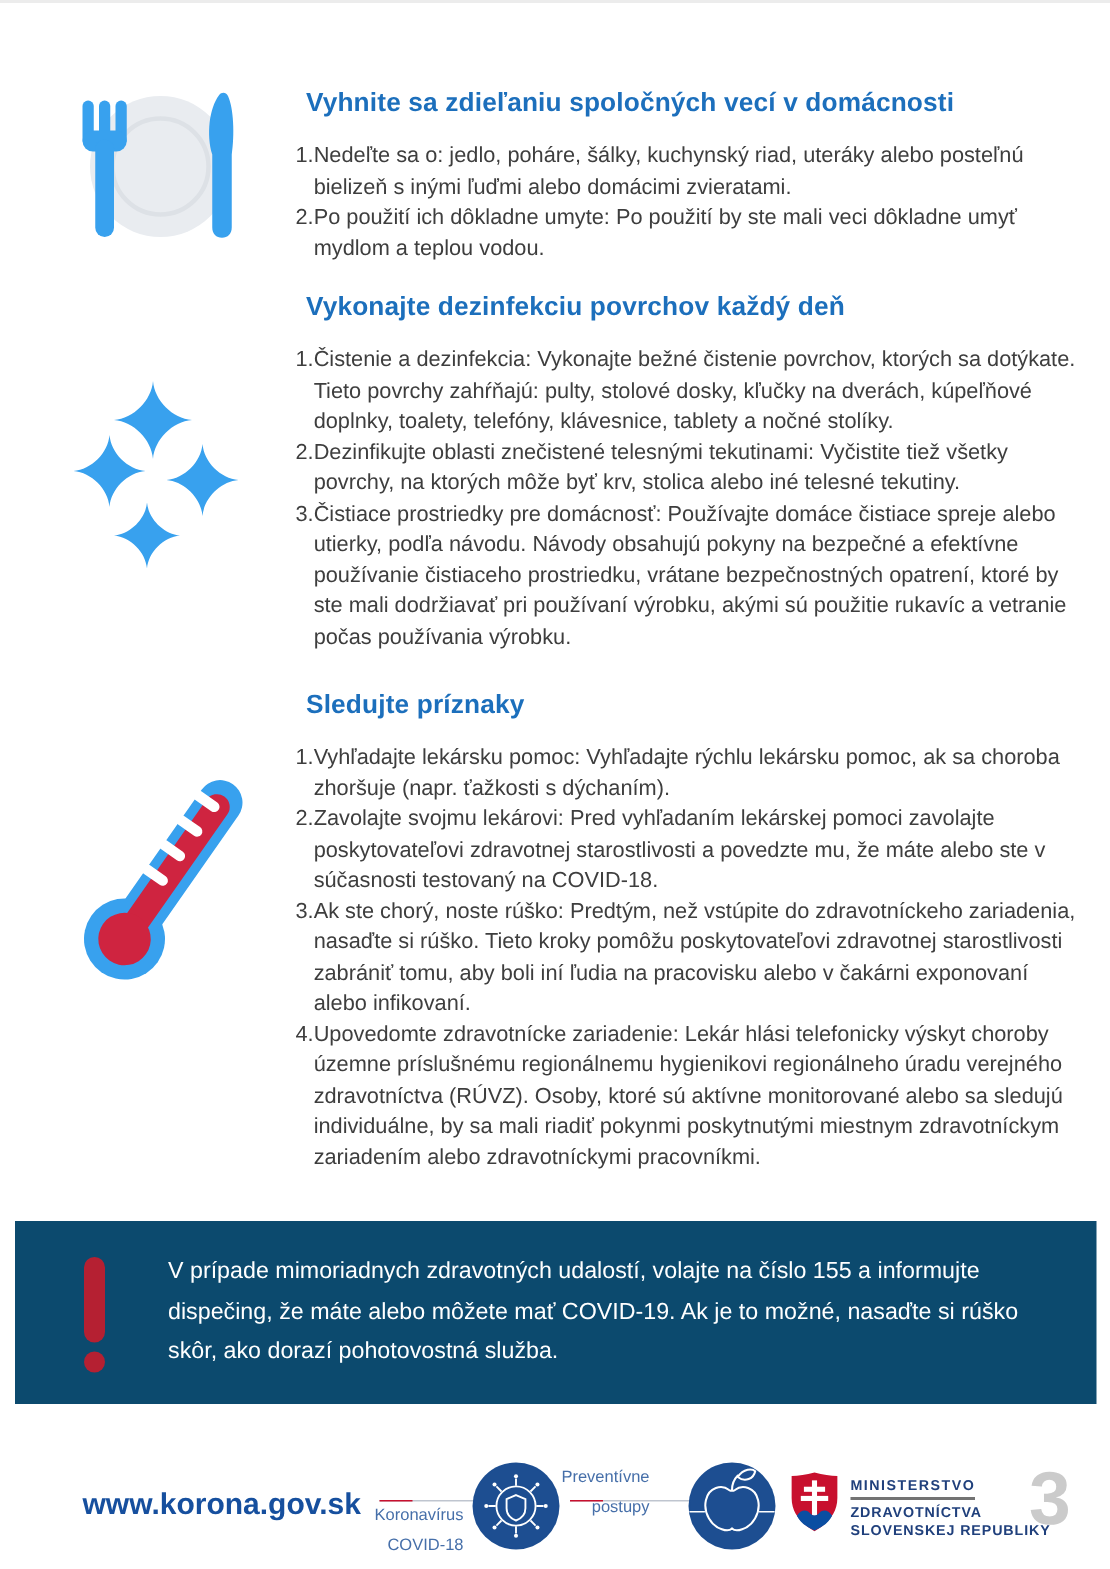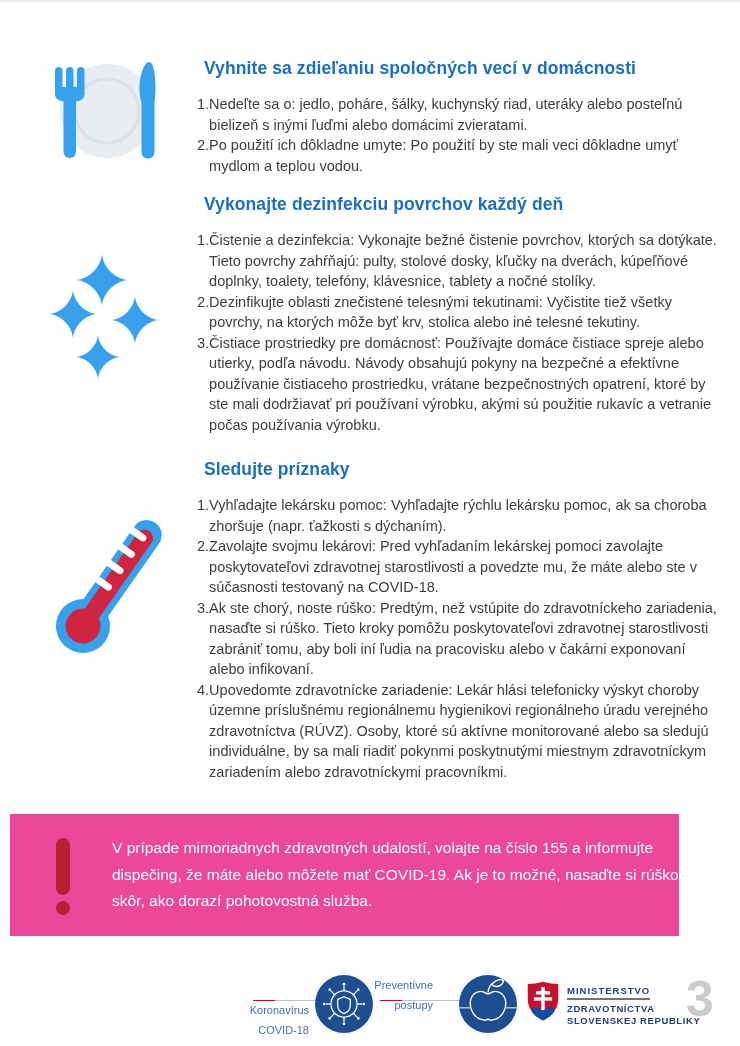--- a/index.html
+++ b/index.html
@@ -14,21 +14,21 @@
     font-size:17.5px;font-weight:bold;color:#1c6fbc;letter-spacing:0.1px;
   }
   .sec-list{position:absolute;left:197px;top:36px;width:521px;}
   .item{display:flex;font-size:14.5px;line-height:20.5px;color:#3e3e3e;}
   .item .num{flex:0 0 auto;}
   .item .txt{flex:1 1 auto;}
   
   .iconbox{position:absolute;}
   
   .alert{
-    position:absolute;left:10px;top:812px;width:669px;height:122px;background:#ec4899;
+    position:absolute;left:10px;top:812px;width:721px;height:122px;background:#0c4a6e;
   }
   .alert-excl{position:absolute;left:46px;top:24px;width:14px;height:74px;}
   .excl-bar{position:absolute;left:0;top:0;width:14px;height:57px;border-radius:7px;background:#b52032;}
   .excl-dot{position:absolute;left:0;top:63px;width:14px;height:14px;border-radius:50%;background:#b52032;}
   .alert-text{
     position:absolute;left:102px;top:21px;width:615px;
     color:#ffffff;font-size:15.5px;line-height:26.5px;white-space:pre-line;
   }
   
   .footer-url{position:absolute;left:55px;top:990px;font-size:20px;font-weight:bold;color:#164f9e;}
@@ -157,20 +157,21 @@
   <div class="alert">
     <div class="alert-excl">
       <div class="excl-bar"></div>
       <div class="excl-dot"></div>
     </div>
     <div class="alert-text">V prípade mimoriadnych zdravotných udalostí, volajte na číslo 155 a informujte
 dispečing, že máte alebo môžete mať COVID-19. Ak je to možné, nasaďte si rúško
 skôr, ako dorazí pohotovostná služba.</div>
   </div>
 
+  <div class="footer-url">www.korona.gov.sk</div>
 
   <div class="badge-text bt1">
     <span class="l1">Koronavírus</span>
     <span class="l2">COVID-18</span>
   </div>
   <div class="connector cn1">
       <span class="red"></span>
     </div>
   <div class="badge-circle bc1">
     <svg viewBox="-30 -30 60 60">

